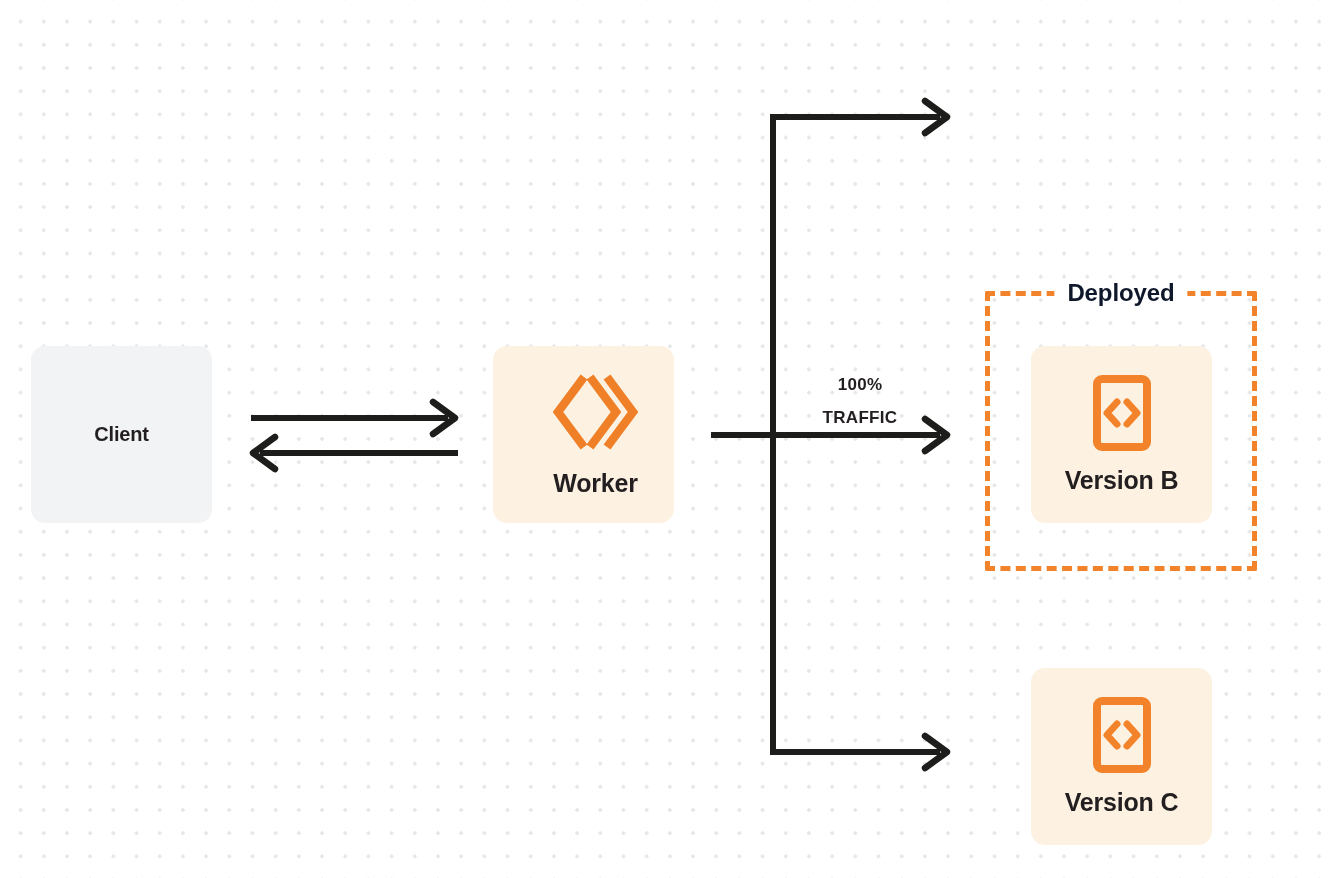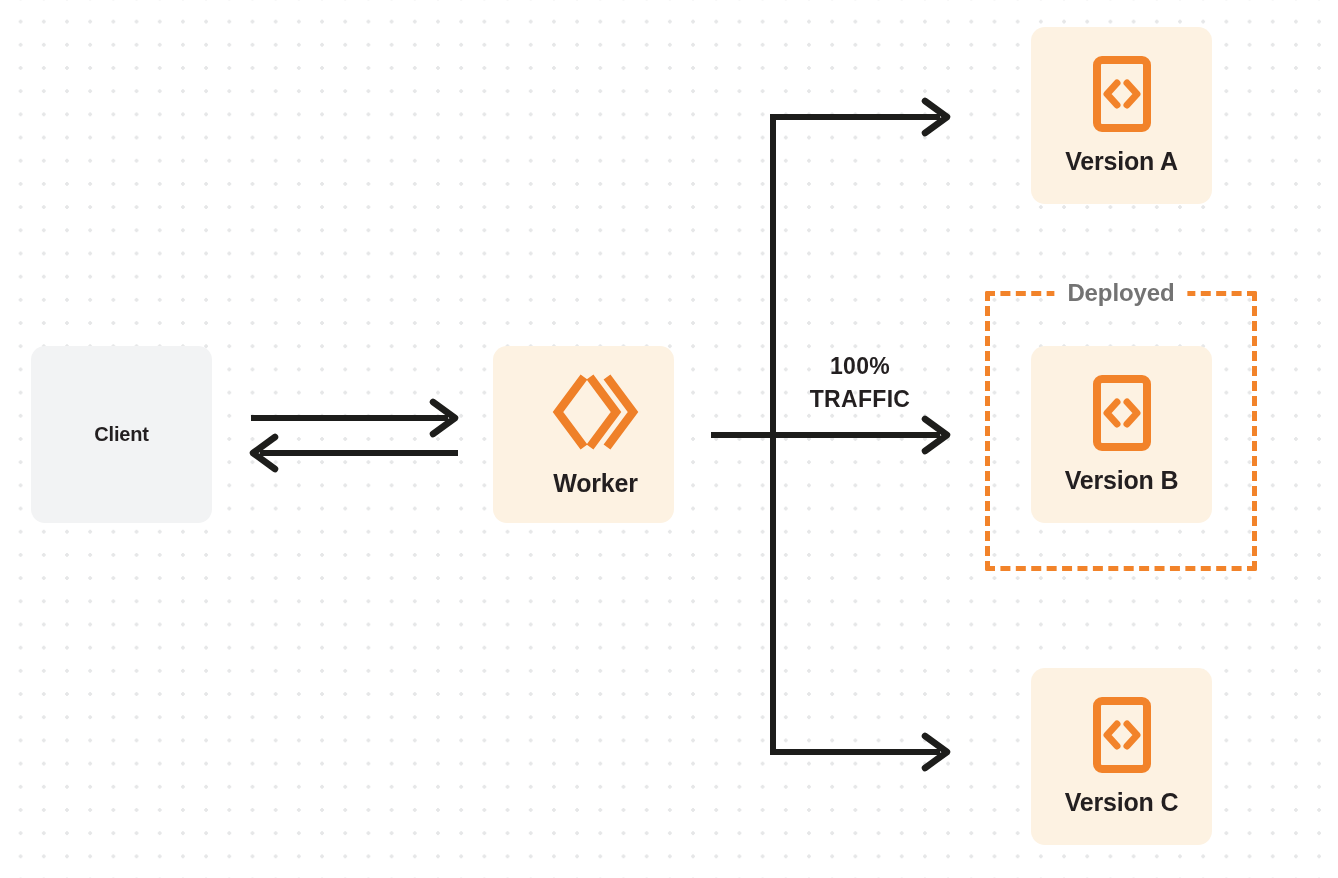--- a/index.html
+++ b/index.html
@@ -87,37 +87,37 @@
   }
   #deployed-label {
     position: absolute;
     left: 50%;
     top: -17px;
     transform: translateX(-50%);
     background: #ffffff;
     padding: 0 13px;
     font-size: 24px;
     font-weight: bold;
-    color: #737373;
+    color: #0f172a;
     white-space: nowrap;
     letter-spacing: -0.1px;
     line-height: 28px;
     text-align: right;
   }
 
   
   #traffic-label {
     position: absolute;
     left: 790px;
-    top: 350px;
+    top: 368px;
     width: 140px;
     text-align: center;
     color: #231f20;
     font-weight: bold;
-    font-size: 23px;
+    font-size: 17px;
     line-height: 33px;
     letter-spacing: 0.3px;
   }
 
   
   .overlay {
     position: absolute;
     left: 0; top: 0;
     width: 1338px;
     height: 878px;
@@ -213,28 +213,20 @@
 
       <path class="worker-chev" d="M 57 6 L 83 41 L 57 76"></path>
     </svg>
     <div class="node-label">Worker</div>
   </div>
 
   <div id="deployed-group">
     <div id="deployed-label">Deployed</div>
   </div>
 
-  <div class="node version-node" id="version-a-node">
-    <svg width="62" height="78" viewBox="0 0 62 78">
-      <rect class="code-icon-rect" x="6" y="5" width="50" height="68" rx="5"></rect>
-      <path class="code-icon-chev" d="M 26 28 L 16 39 L 26 50"></path>
-      <path class="code-icon-chev" d="M 36 28 L 46 39 L 36 50"></path>
-    </svg>
-    <div class="node-label">Version A</div>
-  </div>
 
   <div class="node version-node" id="version-b-node">
     <svg width="62" height="78" viewBox="0 0 62 78">
       <rect class="code-icon-rect" x="6" y="5" width="50" height="68" rx="5"></rect>
       <path class="code-icon-chev" d="M 26 28 L 16 39 L 26 50"></path>
       <path class="code-icon-chev" d="M 36 28 L 46 39 L 36 50"></path>
     </svg>
     <div class="node-label">Version B</div>
   </div>
 

